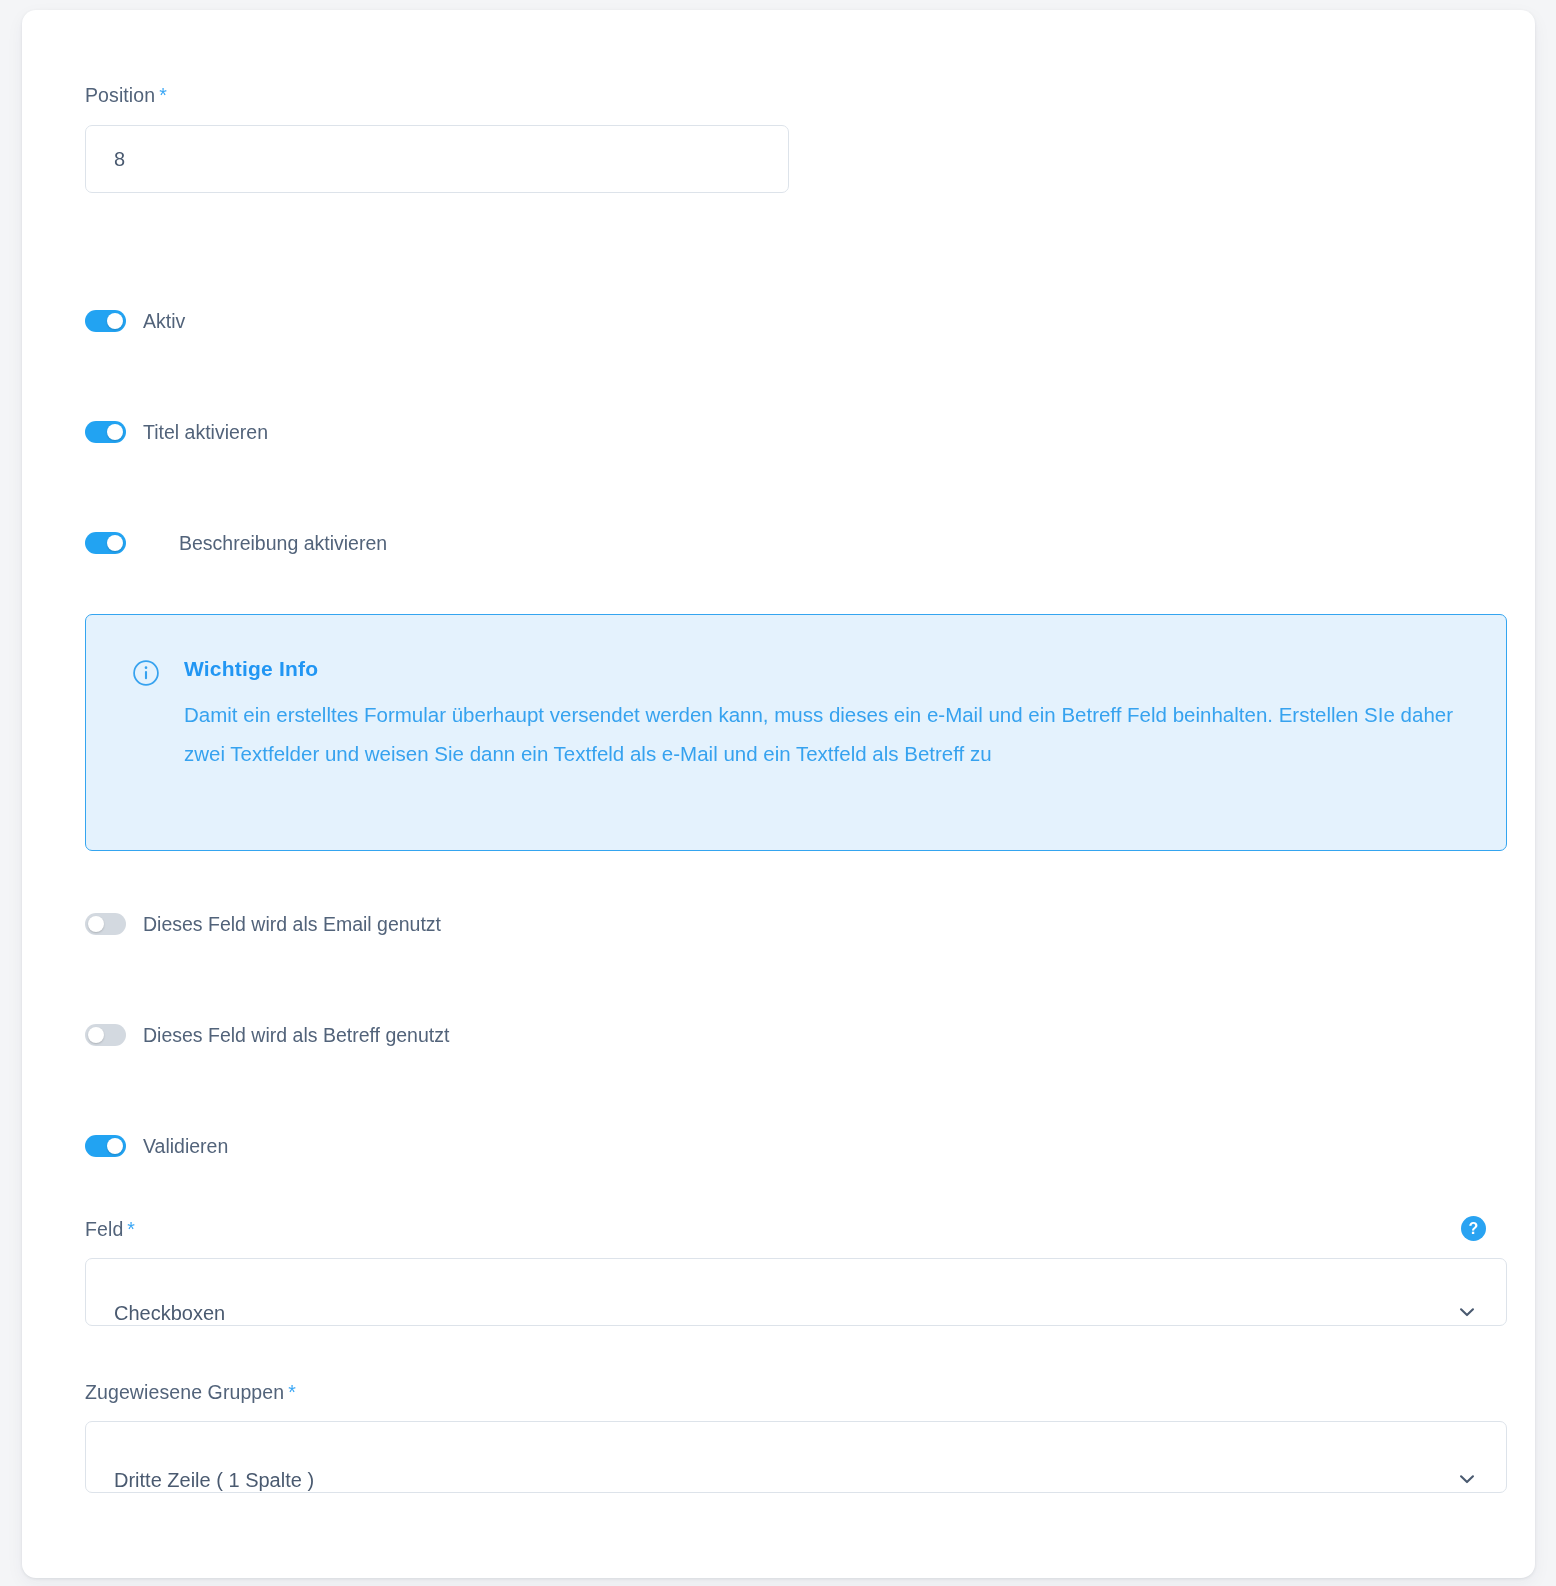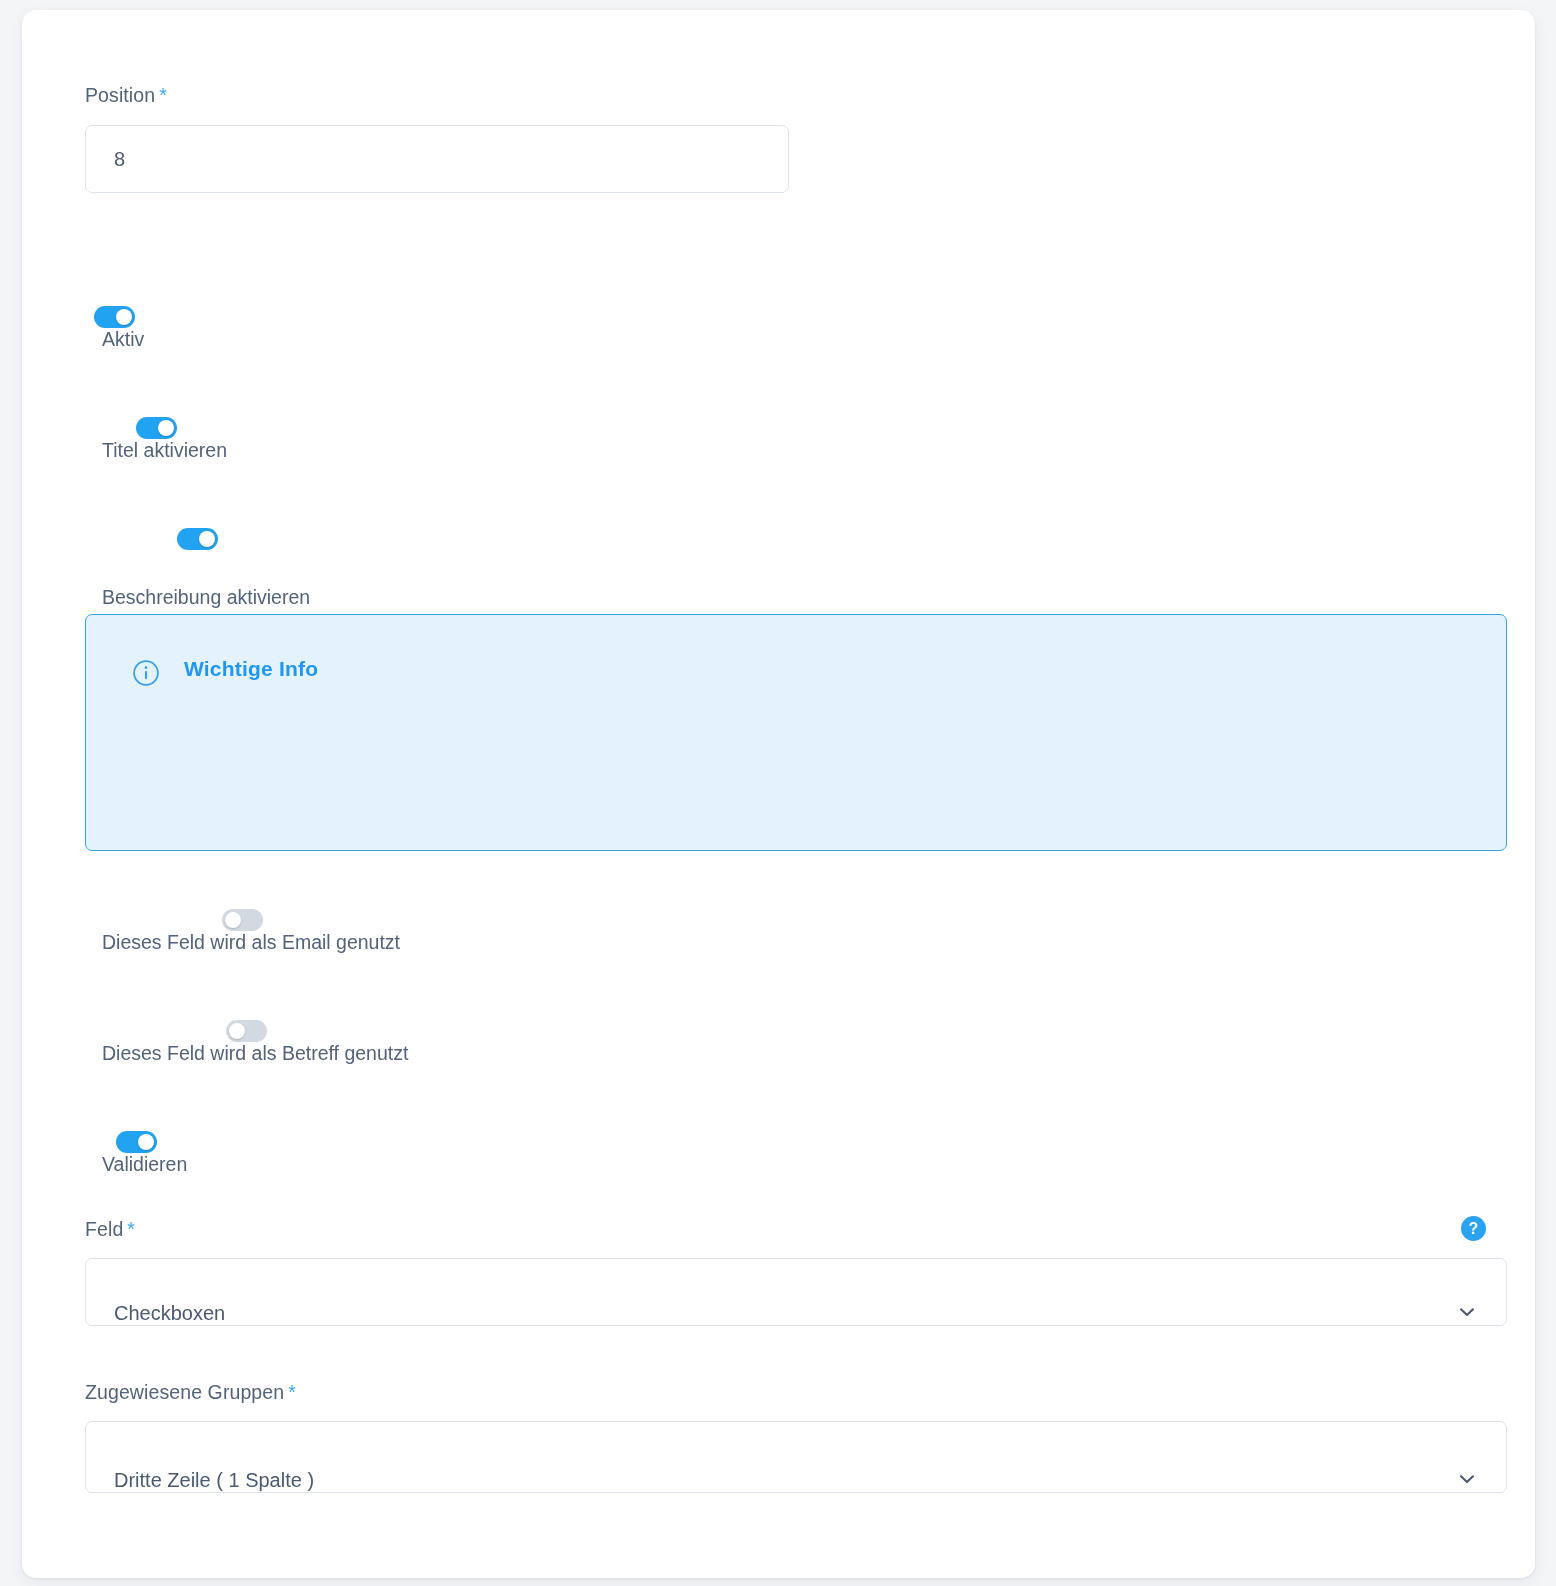--- a/index.html
+++ b/index.html
@@ -68,21 +68,20 @@
     outline: none;
   }
   .text-input::placeholder { color: #a9b4c2; }
 
   
   .toggle-row {
     position: absolute;
     display: flex;
     align-items: center;
     height: 30px;
-    flex-direction: column;
   }
   .toggle {
     position: relative;
     width: 41px;
     height: 22px;
     border-radius: 11px;
     background: #d3d9e0;
     flex: 0 0 auto;
     transition: background .15s;
   }
@@ -226,20 +225,21 @@
 
       <div class="info-box">
         <span class="info-icon">
           <svg width="28" height="28" viewBox="0 0 24 24" fill="none">
             <circle cx="12" cy="12" r="10.2" stroke="#36a2ef" stroke-width="1.5"></circle>
             <circle cx="12" cy="7.4" r="1.15" fill="#36a2ef"></circle>
             <rect x="11.1" y="10.2" width="1.8" height="7.2" rx="0.9" fill="#36a2ef"></rect>
           </svg>
         </span>
         <div class="info-title">Wichtige Info</div>
+        <div class="info-text">Damit ein erstelltes Formular überhaupt versendet werden kann, muss dieses ein e-Mail und ein Betreff Feld beinhalten. Erstellen SIe daher zwei Textfelder und weisen Sie dann ein Textfeld als e-Mail und ein Textfeld als Betreff zu</div>
       </div>
 
       <div class="toggle-row" style="left:63px; top:883px;">
         <span class="toggle">
           <span class="knob"></span>
         </span>
         <span class="toggle-label">Dieses Feld wird als Email genutzt</span>
       </div>
 
       <div class="toggle-row" style="left:63px; top:994px;">

